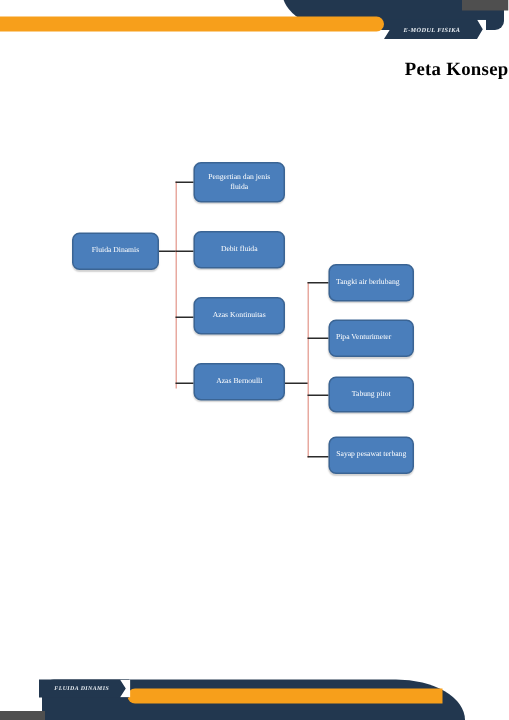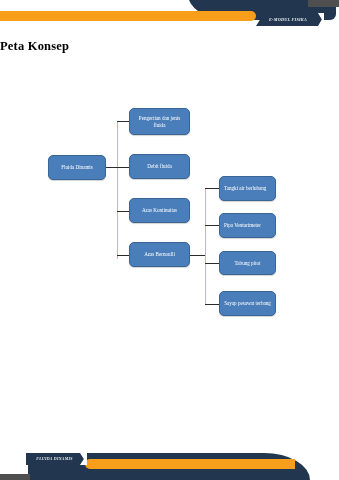--- a/index.html
+++ b/index.html
@@ -84,21 +84,21 @@
     z-index: 2;
     padding-right: 4px;
   }
 
   
   #page-title {
     position: absolute;
     top: 39px;
     left: 0;
     width: 339px;
-    text-align: left;
+    text-align: right;
     font-family: "Liberation Serif", serif;
     font-weight: bold;
     font-size: 12.5px;
     color: #000000;
     letter-spacing: 0.2px;
   }
 
   
   #concept-map {
     position: absolute;

